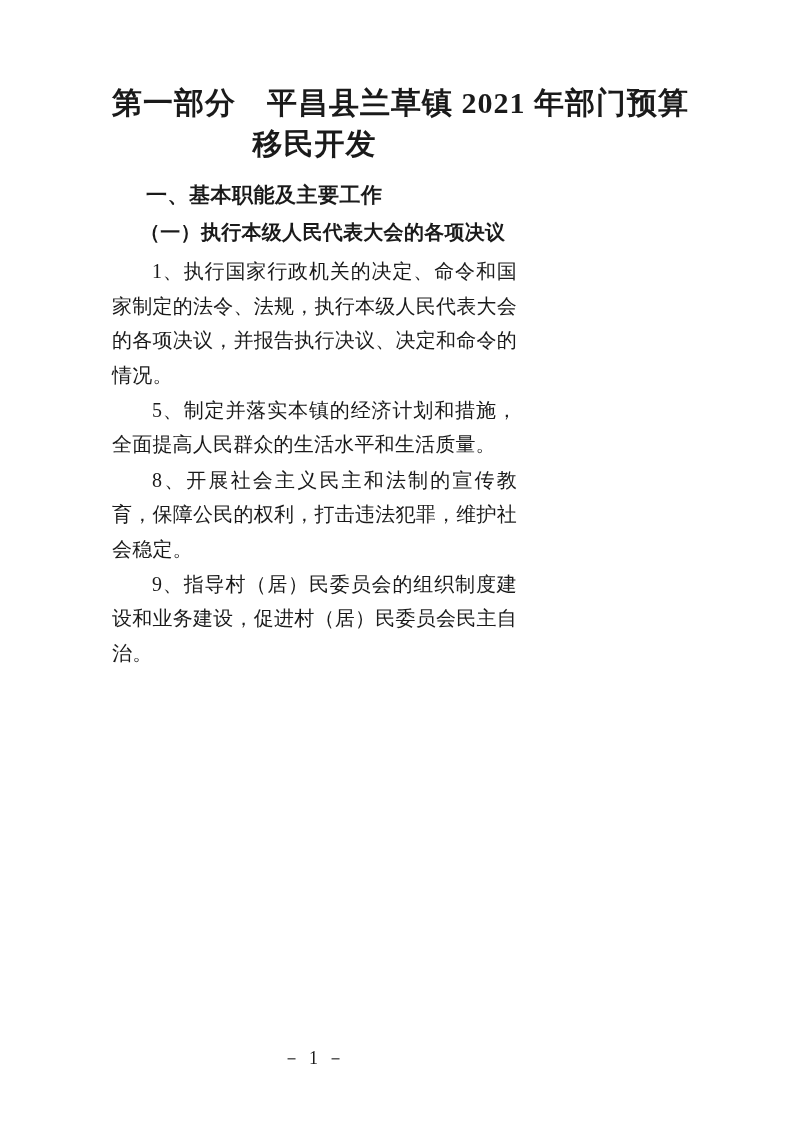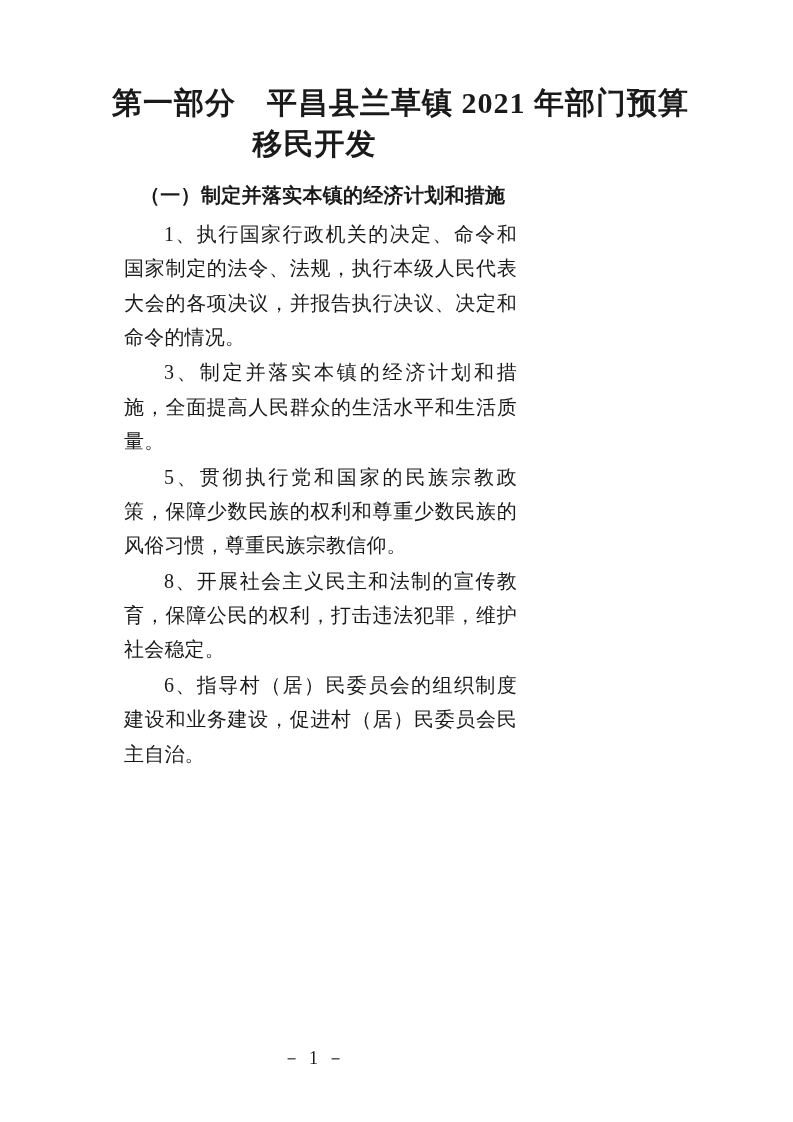--- a/index.html
+++ b/index.html
@@ -47,21 +47,21 @@
     font-size: 20px;
     font-weight: bold;
     line-height: 1.6;
     margin: 4px 0 6px 0;
     text-indent: 28px;
     letter-spacing: 0.3px;
   }
   .para {
     font-size: 20px;
     line-height: 1.72;
-    margin: 0 0 1px 12px;
+    margin: 0 0 1px 0;
     text-indent: 40px;
     text-align: justify;
     text-justify: inter-ideograph;
     letter-spacing: 0.2px;
   }
   .page-number {
     position: absolute;
     left: 0;
     right: 0;
     bottom: 52px;
@@ -74,24 +74,24 @@
 </head>
 <body>
 
 <div class="page">
 
   <h1 class="doc-title">
     <span class="title-line">第一部分　平昌县兰草镇 2021 年部门预算</span>
     <span class="title-line">移民开发</span>
   </h1>
 
+  <h2 class="heading-1">一、基本职能及主要工作</h2>
 
-  <h3 class="heading-2">（一）制定并落实本镇的经济计划和措施</h3>
+  <h3 class="heading-2">（一）执行本级人民代表大会的各项决议</h3>
 
   <p class="para">1、执行国家行政机关的决定、命令和国家制定的法令、法规，执行本级人民代表大会的各项决议，并报告执行决议、决定和命令的情况。</p>
-  <p class="para">3、制定并落实本镇的经济计划和措施，全面提高人民群众的生活水平和生活质量。</p>
-  <p class="para">5、贯彻执行党和国家的民族宗教政策，保障少数民族的权利和尊重少数民族的风俗习惯，尊重民族宗教信仰。</p>
+  <p class="para">5、制定并落实本镇的经济计划和措施，全面提高人民群众的生活水平和生活质量。</p>
   <p class="para">8、开展社会主义民主和法制的宣传教育，保障公民的权利，打击违法犯罪，维护社会稳定。</p>
-  <p class="para">6、指导村（居）民委员会的组织制度建设和业务建设，促进村（居）民委员会民主自治。</p>
+  <p class="para">9、指导村（居）民委员会的组织制度建设和业务建设，促进村（居）民委员会民主自治。</p>
 
   <div class="page-number">－ 1 －</div>
 
 </div>
 
 </body></html>

